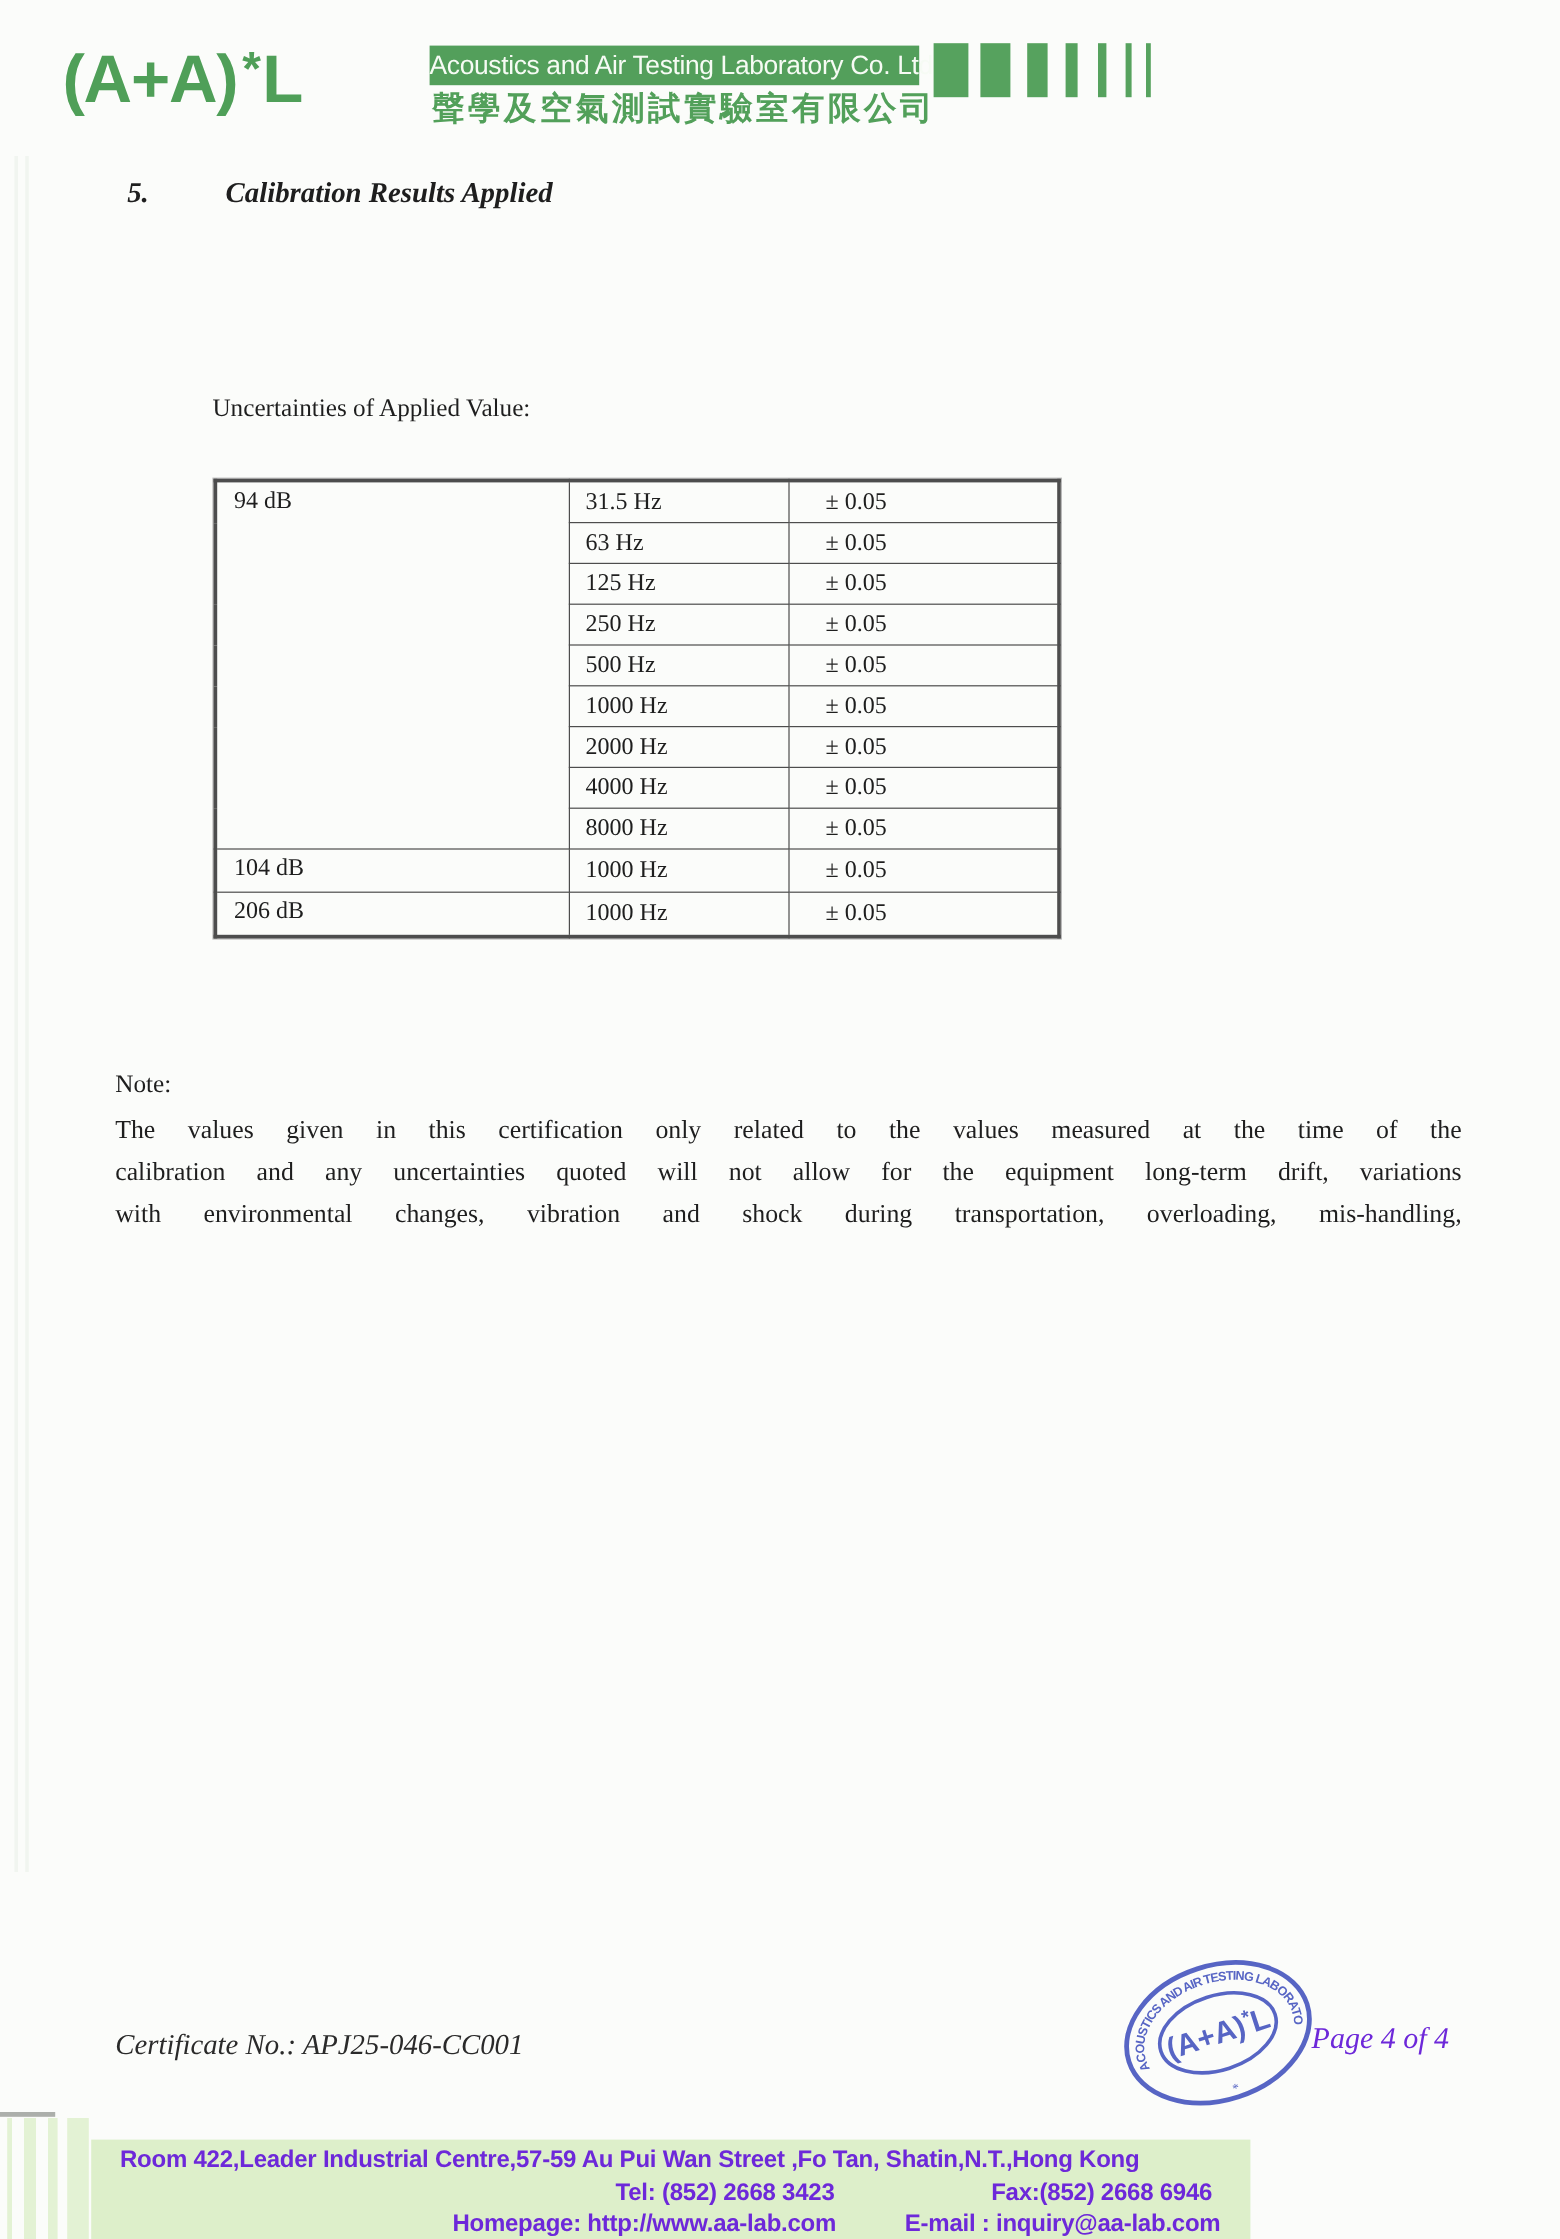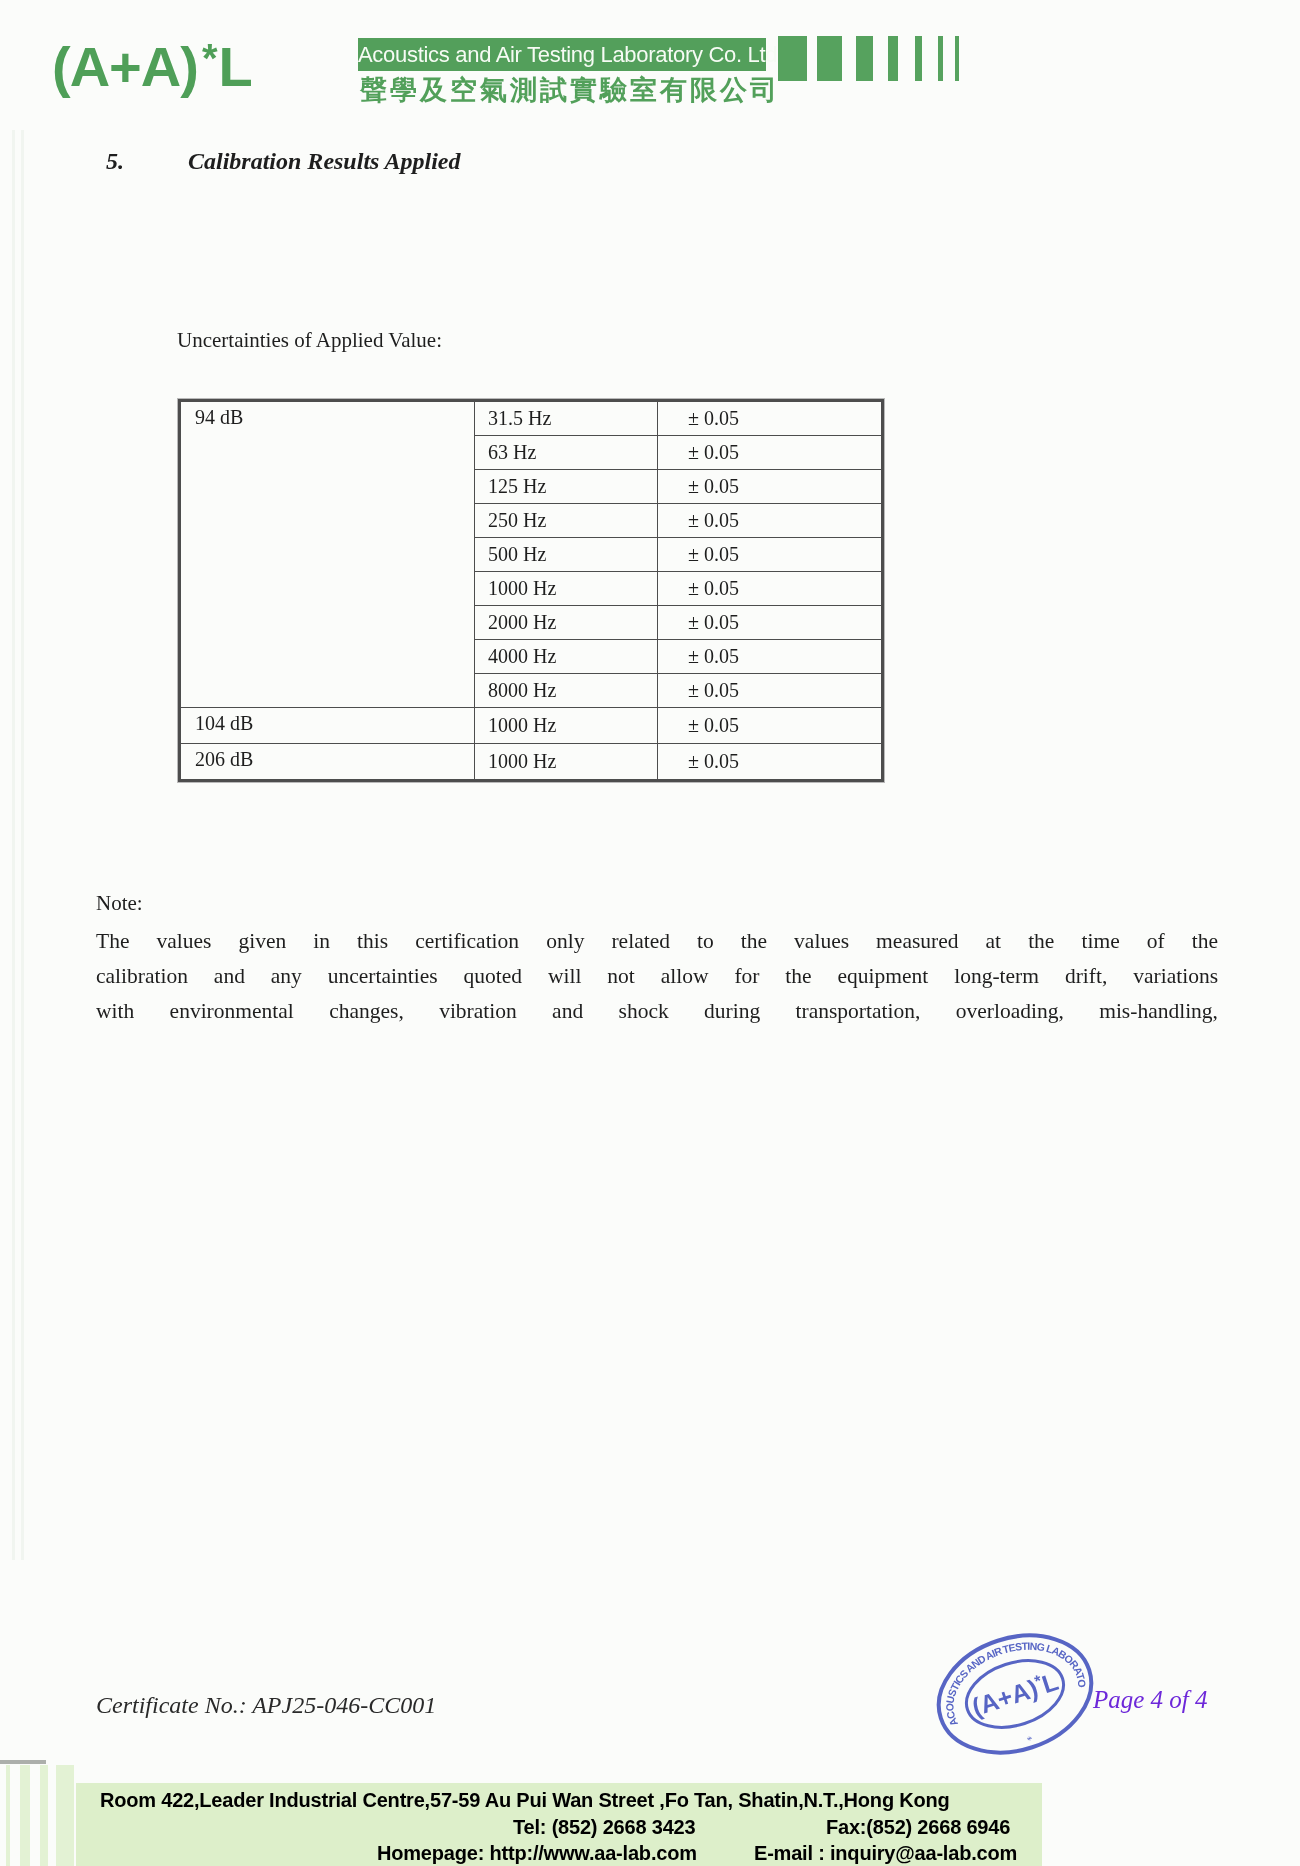--- a/index.html
+++ b/index.html
@@ -44,21 +44,21 @@
   
   .certno{position:absolute;left:96px;top:1692px;font-size:24px;font-style:italic;color:#2a2a2a;}
   .pagelbl{position:absolute;left:1093px;top:1686px;font-size:25px;font-style:italic;color:#6d28d9;}
   .stamp{position:absolute;left:925px;top:1620px;width:180px;height:148px;
          mix-blend-mode:multiply;opacity:.92;}
   
   .fstripe{position:absolute;background:#e3f2d4;}
   .fmark{position:absolute;left:0;top:1760px;width:46px;height:4px;background:#6b6f6a;opacity:.55;}
   .footer{position:absolute;left:76px;top:1783px;width:966px;height:83px;background:#ddefca;}
   .ftext{position:absolute;font-family:"Liberation Sans",sans-serif;font-weight:700;
-         font-size:20px;color:#000000;letter-spacing:-0.2px;white-space:nowrap;}
+         font-size:20px;color:#6d28d9;letter-spacing:-0.2px;white-space:nowrap;}
 </style>
 </head>
 <body>
 
 <div id="page">
 
   <div class="streak" style="left:12px"></div>
   <div class="streak" style="left:21px"></div>
 
   <div class="logo"><span class="main">(A+A)</span><span class="star main" style="font-size:40px;">*</span><span class="main">L</span></div>

